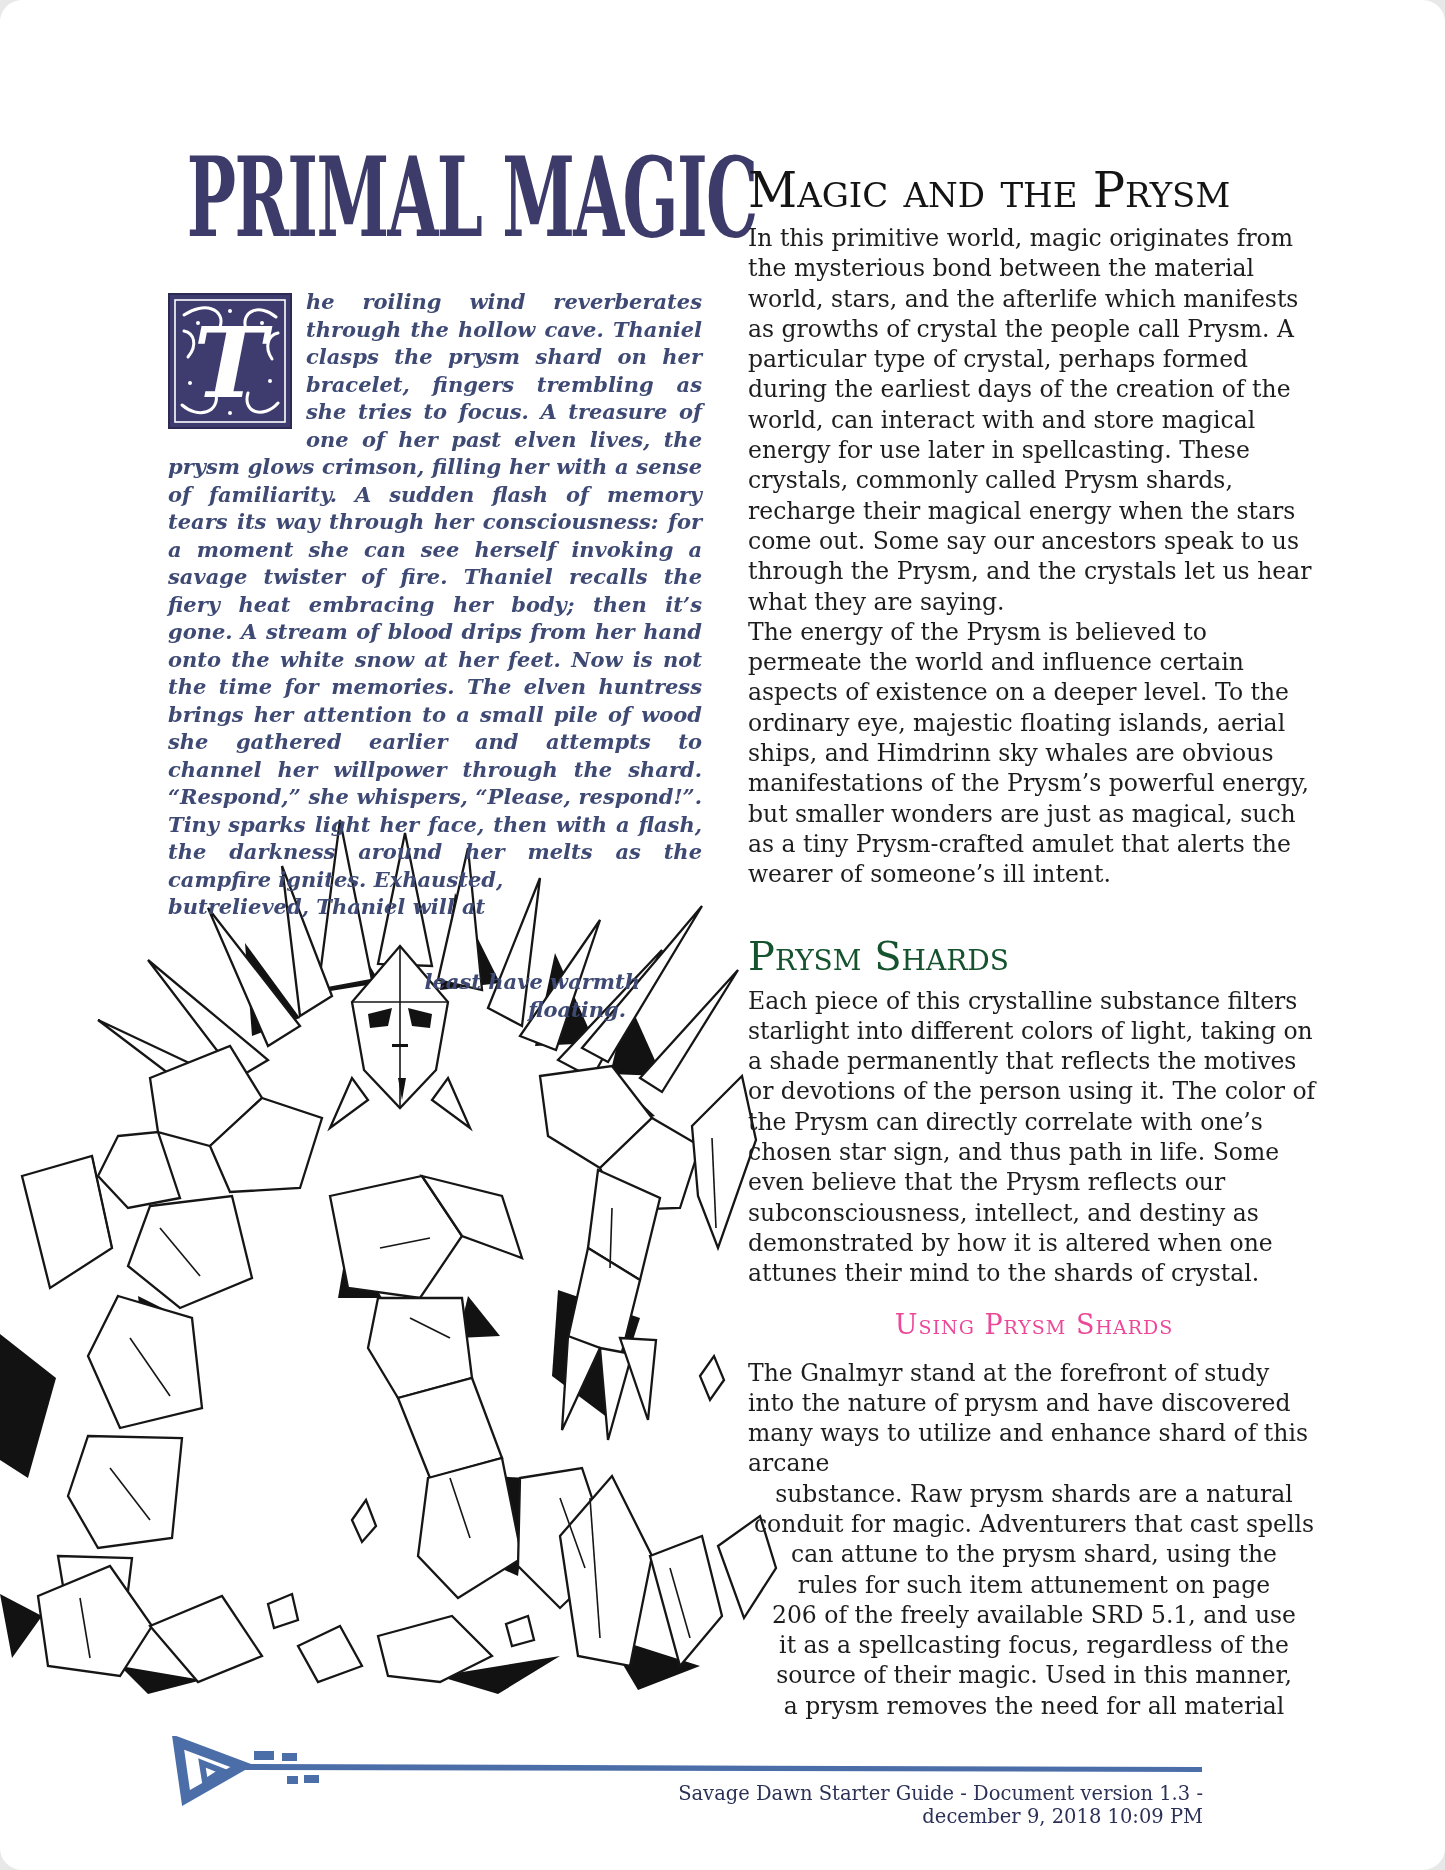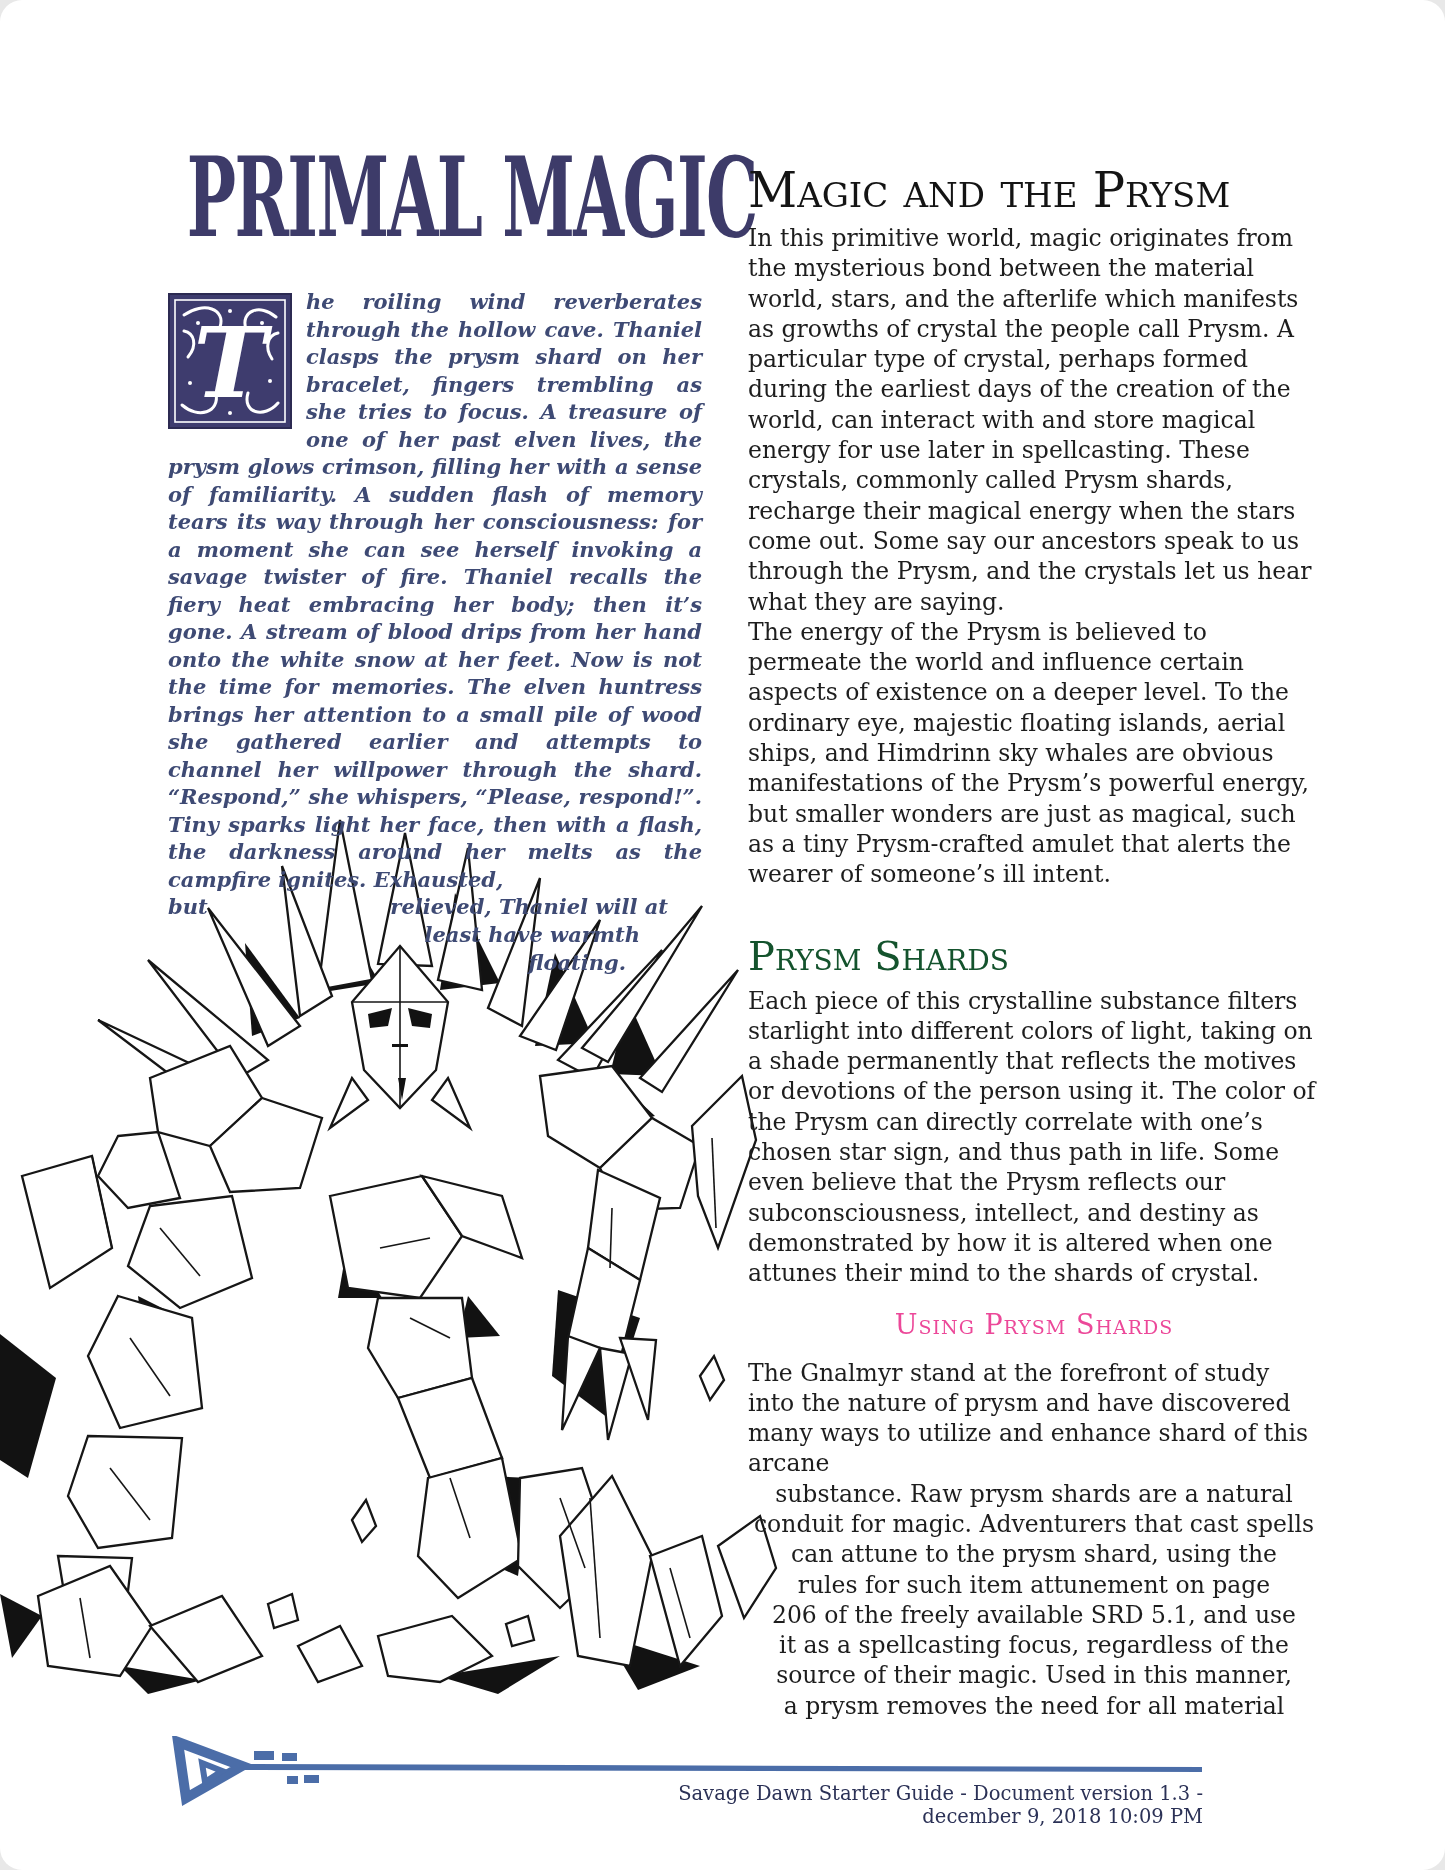--- a/index.html
+++ b/index.html
@@ -8,22 +8,22 @@
   
   .doc-title{position:absolute;left:140px;top:142px;width:520px;text-align:center;
              color:#3d3b69;font-weight:bold;font-size:80px;line-height:1;
              letter-spacing:-2px;transform:scale(0.82,1.38);transform-origin:top center;
              white-space:nowrap;}
   .narrative{position:absolute;left:168px;top:288px;width:534px;
              color:#3e4a74;font-style:italic;font-weight:bold;
              font-size:21px;line-height:27.5px;text-align:justify;}
   .dropcap-box{float:left;width:124px;height:136px;margin:5px 14px 2px 0;}
   .wrapline{font-style:italic;font-weight:bold;color:#3e4a74;font-size:21px;line-height:28px;}
-  .wrapline.split{display:flex;justify-content:space-between;padding-right:34px;gap:8px;}
-  .wrapline.r1{text-align:right;padding-right:62px;}
+  .wrapline.split{display:flex;padding-right:34px;}
+  .wrapline.r1{text-align:right;padding-right:62px;margin-top:47px;}
   .wrapline.r2{text-align:right;padding-right:76px;}
   
   .rightcol{position:absolute;left:748px;top:166px;width:572px;color:#1d1d1d;}
   .h1{font-variant:small-caps;font-size:48px;line-height:1.0;color:#141414;
       letter-spacing:0px;margin:0 0 9px 0;}
   .h2{font-variant:small-caps;font-size:40px;line-height:1.0;color:#14532d;
       margin:46px 0 10px 0;}
   .h3{font-variant:small-caps;font-size:27px;line-height:1.0;color:#ec4899;
       letter-spacing:1px;margin:22px 0 20px 0;text-align:center;}
   .body-p{font-size:23.5px;line-height:30.3px;margin:0;text-align:left;}

